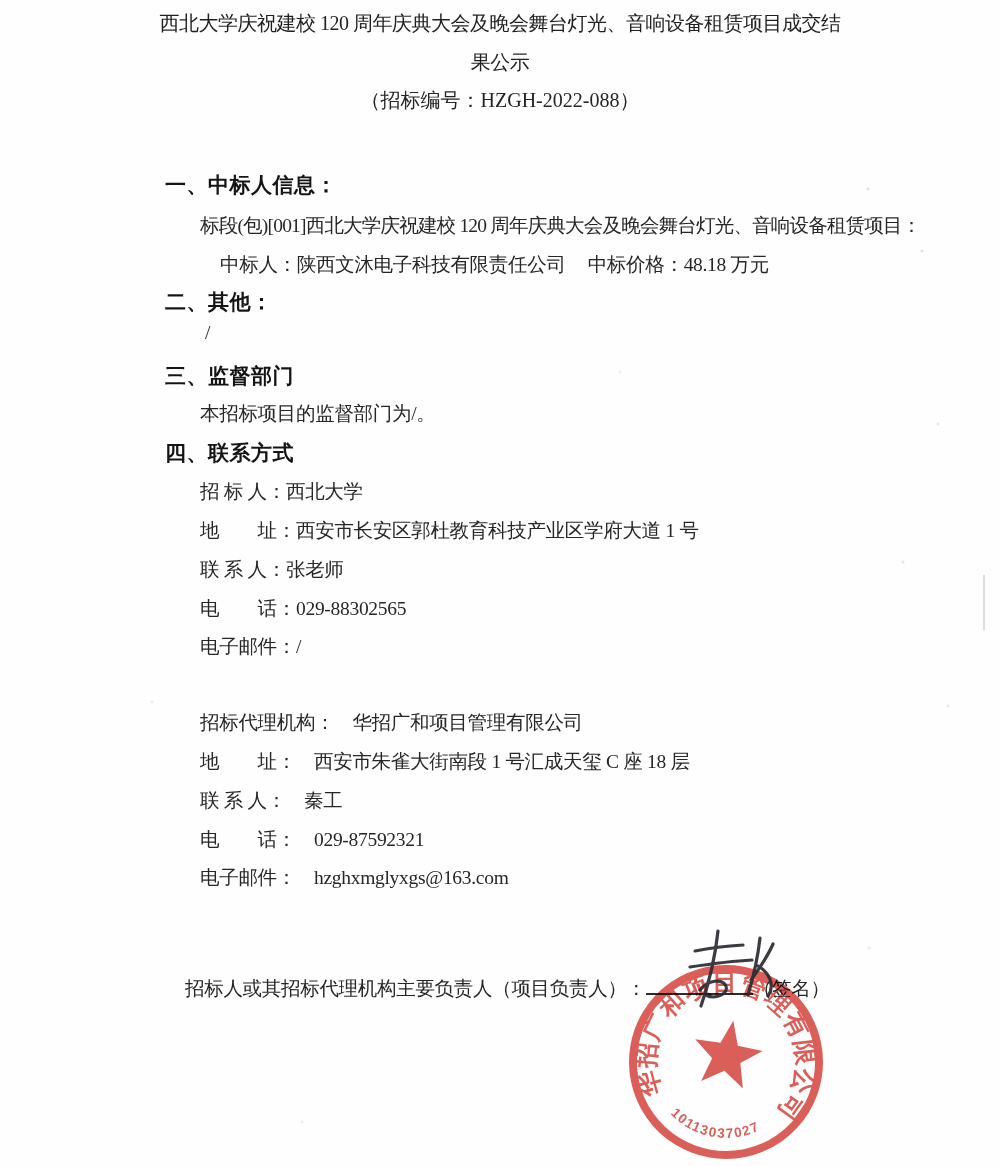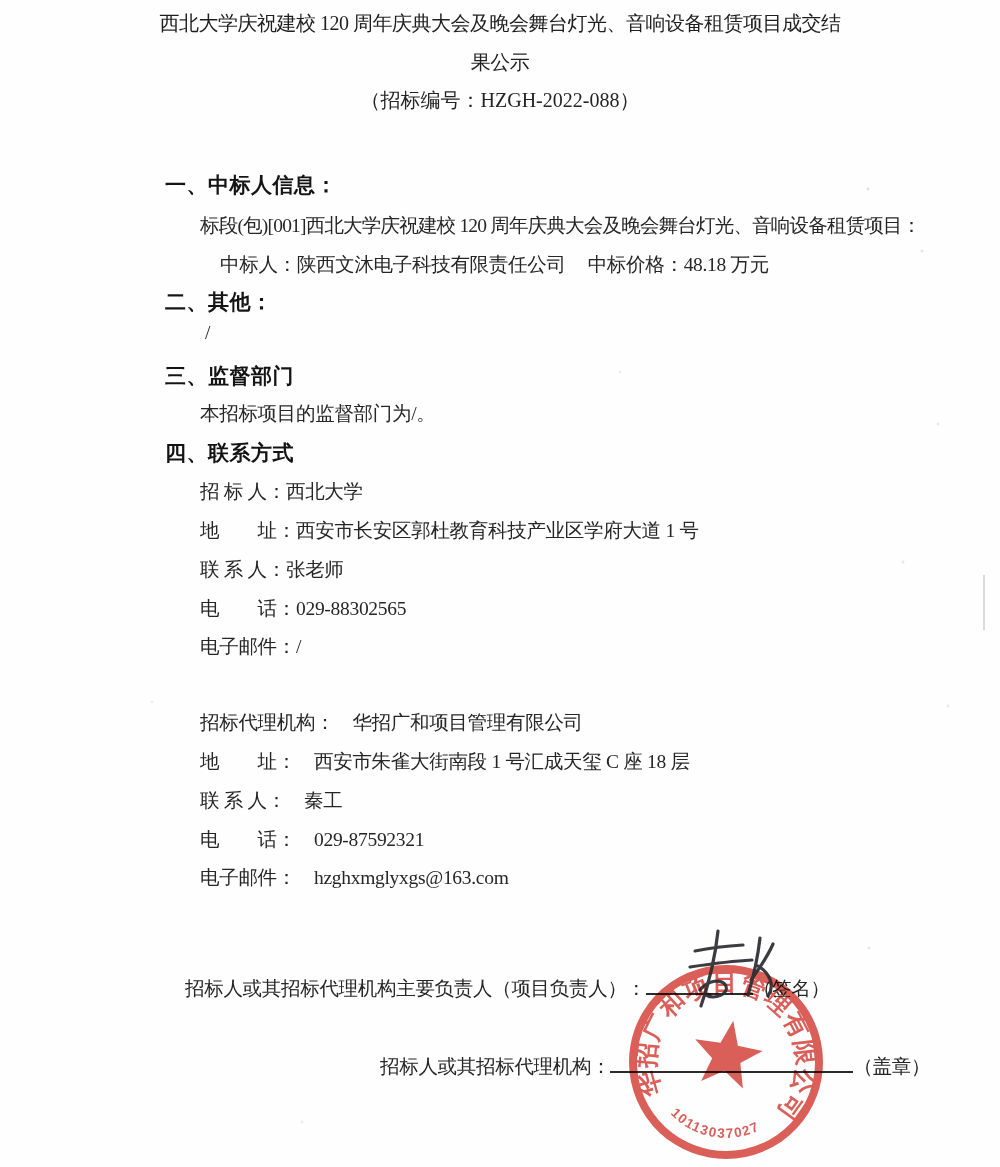--- a/index.html
+++ b/index.html
@@ -75,23 +75,20 @@
 
   <div class="abs body" style="left:200px;top:709px;"><span class="lbl">招标代理机构：</span><span class="agency-val">华招广和项目管理有限公司</span></div>
   <div class="abs body" style="left:200px;top:748px;"><span class="lbl">地　　址：</span><span class="agency-val">西安市朱雀大街南段 1 号汇成天玺 C 座 18 层</span></div>
   <div class="abs body" style="left:200px;top:787px;"><span class="lbl">联 系 人：</span><span class="agency-val">秦工</span></div>
   <div class="abs body" style="left:200px;top:826px;"><span class="lbl">电　　话：</span><span class="agency-val">029-87592321</span></div>
   <div class="abs body" style="left:200px;top:864px;"><span class="lbl">电子邮件：</span><span class="agency-val">hzghxmglyxgs@163.com</span></div>
 
   <div class="abs sigline" style="left:185px;top:973px;z-index:2;">
     <span>招标人或其招标代理机构主要负责人（项目负责人）：</span><span class="uline u-sign"></span><span>（签名）</span>
   </div>
-  <div class="abs sigline" style="left:380px;top:1051px;z-index:2;">
-    <span>招标人或其招标代理机构：</span><span class="uline u-seal"></span><span>（盖章）</span>
-  </div>
 
   <div class="seal-box">
     <svg width="300" height="300" viewBox="-150 -150 300 300">
       <g transform="rotate(10)" fill="#d5453e" stroke="none" opacity="0.86">
         <circle cx="0" cy="0" r="93" fill="none" stroke="#d5453e" stroke-width="8"></circle>
         <polygon points="0,-42 8.8,-18.1 34.2,-17.1 14.3,-1.4 21.2,23.1 0,9 -21.2,23.1 -14.3,-1.4 -34.2,-17.1 -8.8,-18.1"></polygon>
         <defs>
           <path id="arcCompany" d="M -56.7,42.7 A 71,71 0 1 1 56.7,42.7" fill="none"></path>
           <path id="arcNumber" d="M -47,59.7 A 76,76 0 0 0 47,59.7" fill="none"></path>
         </defs>

